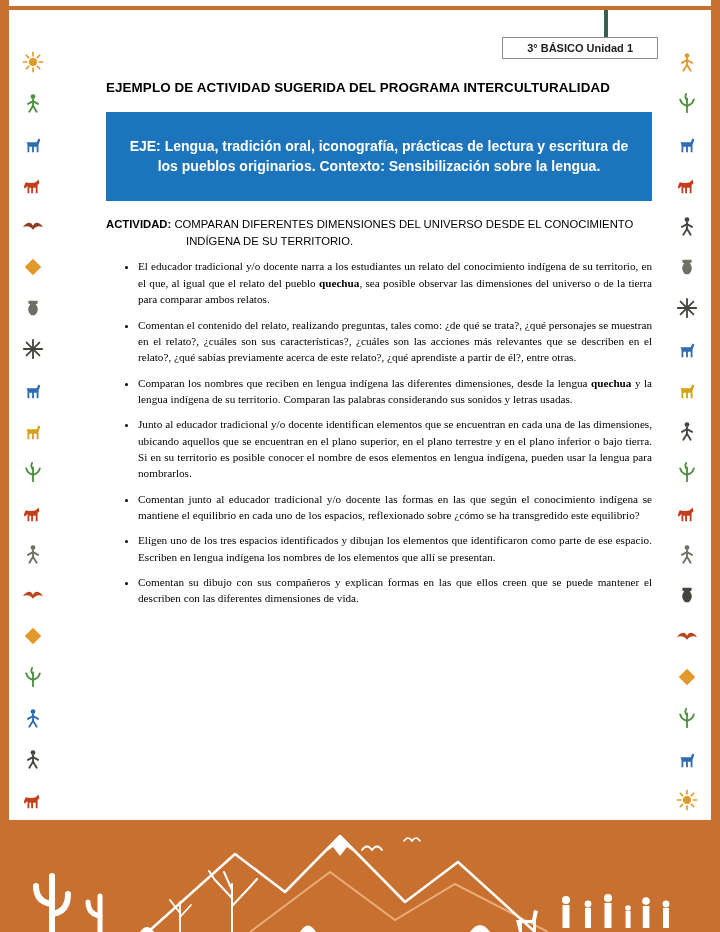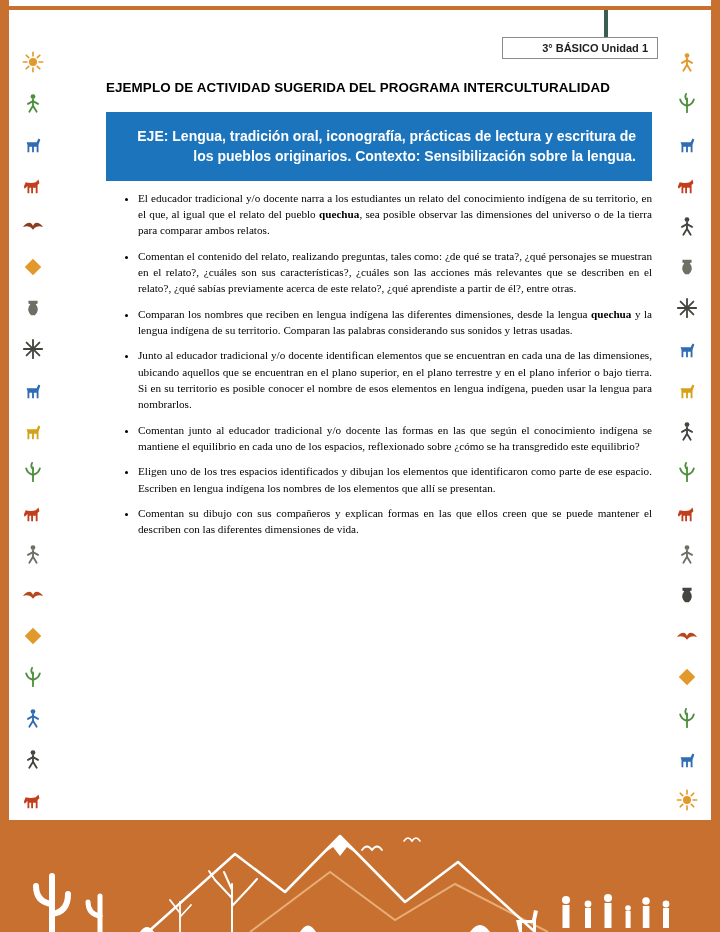--- a/index.html
+++ b/index.html
@@ -7,31 +7,31 @@
   body { font-family:"Liberation Sans", sans-serif; background:#ffffff; }
   .page { position:relative; width:720px; height:932px; overflow:hidden; background:#fff; }
 
   .bar-left, .bar-right { position:absolute; top:0; bottom:0; width:9px; background:#c8702f; z-index:4; }
   .bar-left { left:0; } .bar-right { right:0; }
   .top-line { position:absolute; left:9px; right:9px; top:6px; height:4px; background:#c8702f; z-index:1; }
 
   .unit-tick { position:absolute; left:604px; top:10px; width:4px; height:27px; background:#3a5f52; }
   .unit-box { position:absolute; left:502px; top:37px; width:156px; height:22px; background:#fff;
               border:1px solid #8c8c8c; display:flex; align-items:center; justify-content:flex-end;
-              padding:0 9px; font-size:11px; font-weight:bold; color:#1d1d1d; }
+              padding:0 24px; font-size:11px; font-weight:bold; color:#1d1d1d; }
 
   .icon-col { position:absolute; top:50px; bottom:120px; width:36px; display:flex;
               flex-direction:column; justify-content:space-between; align-items:center; z-index:2; }
   .icon-col.left { left:15px; } .icon-col.right { right:15px; }
   .side-icon { width:24px; height:24px; display:flex; align-items:center; justify-content:center; }
 
   .content { position:absolute; left:106px; top:80px; width:546px; color:#000; }
   .doc-title { font-size:13.4px; font-weight:bold; letter-spacing:0.1px; }
   .eje { margin-top:17px; background:#1b74bc; color:#ffffff; font-weight:bold; font-size:14px;
-         text-align:right; line-height:1.45; padding:14px 16px; }
+         text-align:center; line-height:1.45; padding:24px 16px; }
   .activity { margin-top:15px; font-size:11.3px; line-height:1.5; padding-left:80px; text-indent:-80px; }
   .activity b { font-weight:bold; }
   .examples-label { margin-top:16px; font-size:11.3px; font-weight:bold; }
   ul.examples { margin-top:9px; padding-left:32px;font-family:Liberation Serif, serif; }
   ul.examples li { font-size:11.2px; line-height:1.46; text-align:justify; margin-bottom:9px; }
 
   .footer { position:absolute; left:0; right:0; bottom:0; height:112px; background:#c8702f; z-index:3; }
   .footer svg { display:block; }
 </style>
 </head>
@@ -352,20 +352,21 @@
           </g>
         </svg>
       </div>
     </div>
 
   <div class="content">
     <h1 class="doc-title">EJEMPLO DE ACTIVIDAD SUGERIDA DEL PROGRAMA INTERCULTURALIDAD</h1>
 
     <div class="eje" style="background-color: rgb(27, 116, 188);">EJE:  Lengua, tradición oral, iconografía, prácticas de lectura y escritura de los pueblos originarios. Contexto: Sensibilización sobre la lengua.</div>
 
+    <p class="activity"><b>ACTIVIDAD:</b> <span>COMPARAN DIFERENTES DIMENSIONES DEL UNIVERSO DESDE EL CONOCIMIENTO INDÍGENA DE SU TERRITORIO.</span></p>
 
     <ul class="examples">
         <li><span>El educador tradicional y/o docente narra a los estudiantes un relato del conocimiento indígena de su territorio, en el que, al igual que el relato del pueblo </span><span style="font-weight: bold;">quechua</span><span>, sea posible observar las dimensiones del universo o de la tierra para comparar ambos relatos.</span></li>
         <li><span>Comentan el contenido del relato, realizando preguntas, tales como: ¿de qué se trata?, ¿qué personajes se muestran en el relato?, ¿cuáles son sus características?, ¿cuáles son las acciones más relevantes que se describen en el relato?, ¿qué sabías previamente acerca de este relato?, ¿qué aprendiste a partir de él?, entre otras.</span></li>
         <li><span>Comparan los nombres que reciben en lengua indígena las diferentes dimensiones, desde la lengua </span><span style="font-weight: bold;">quechua</span><span> y la lengua indígena de su territorio. Comparan las palabras considerando sus sonidos y letras usadas.</span></li>
         <li><span>Junto al educador tradicional y/o docente identifican elementos que se encuentran en cada una de las dimensiones, ubicando aquellos que se encuentran en el plano superior, en el plano terrestre y en el plano inferior o bajo tierra. Si en su territorio es posible conocer el nombre de esos elementos en lengua indígena, pueden usar la lengua para nombrarlos.</span></li>
         <li><span>Comentan junto al educador tradicional y/o docente las formas en las que según el conocimiento indígena se mantiene el equilibrio en cada uno de los espacios, reflexionado sobre ¿cómo se ha transgredido este equilibrio?</span></li>
         <li><span>Eligen uno de los tres espacios identificados y dibujan los elementos que identificaron como parte de ese espacio. Escriben en lengua indígena los nombres de los elementos que allí se presentan.</span></li>
         <li><span>Comentan su dibujo con sus compañeros y explican formas en las que ellos creen que se puede mantener el describen con las diferentes dimensiones de vida.</span></li>
       </ul>

